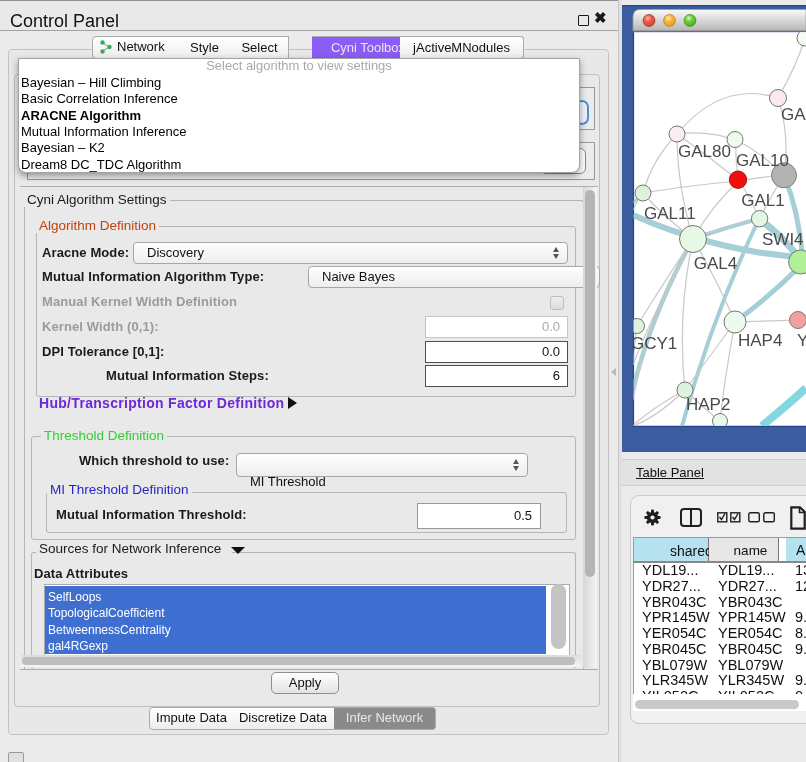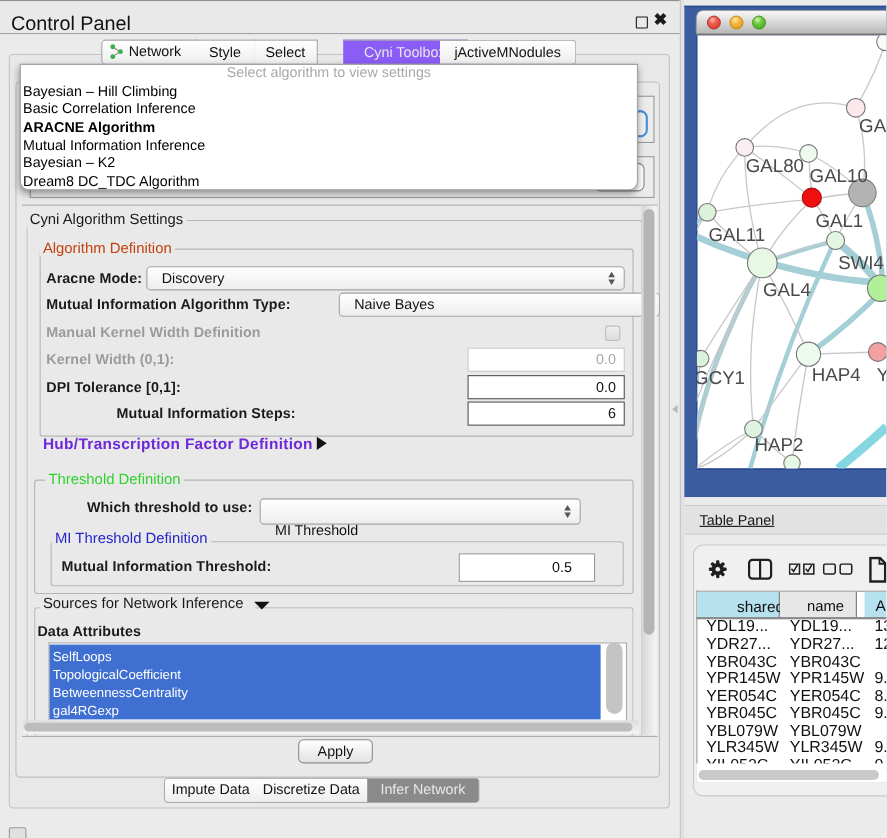--- a/index.html
+++ b/index.html
@@ -88,21 +88,21 @@
 
 <div class="lbl" style="left:79px;top:453px;text-align:center;">Which threshold to use:</div>
 <div class="combo" style="left:236px;top:453px;width:290px;height:22px;">
     <span class="tx" style="top:20px;">MI Threshold</span>
     <span class="spin"></span>
   </div>
 
 <div class="grp" style="left:46px;top:492px;width:519px;height:39px;"></div>
 <div class="grptitle" style="left:47px;top:482px;color:#2525cc;">MI Threshold Definition</div>
 <div class="lbl" style="left:56px;top:507px;">Mutual Information Threshold:</div>
-<div class="field" style="left:417px;top:503px;width:124px;height:26px;border:1px solid #999;box-sizing:border-box;line-height:24px;padding-right:20px;">0.5</div>
+<div class="field" style="left:417px;top:503px;width:124px;height:26px;border:1px solid #999;box-sizing:border-box;line-height:24px;padding-right:8px;">0.5</div>
 
 <div class="grp" style="left:31px;top:552px;width:543px;height:116px;border-bottom:none;"></div>
 <div class="grptitle" style="left:36px;top:541px;color:#1a1a1a;">Sources for Network Inference&nbsp;&nbsp;</div>
 <div class="abs" style="left:231px;top:547px;width:0;height:0;border-left:7.5px solid transparent;border-right:7.5px solid transparent;border-top:7px solid #111;"></div>
 <div class="lbl" style="left:34px;top:566px;">Data Attributes</div>
 
 <div class="abs" style="left:44px;top:584px;width:526px;height:71px;background:#fff;border:1px solid #aaa;border-bottom:none;box-sizing:border-box;"></div>
 <div class="abs" style="left:45px;top:586px;width:501px;height:68px;background:#3e6fd1;"></div>
 <div class="abs" style="left:48px;top:589px;font-size:12px;color:#fff;line-height:16.4px;">SelfLoops<br>TopologicalCoefficient<br>BetweennessCentrality<br>gal4RGexp</div>
 <div class="abs" style="left:551px;top:584px;width:15px;height:65px;background:#c4c4c4;border-radius:8px;"></div>

